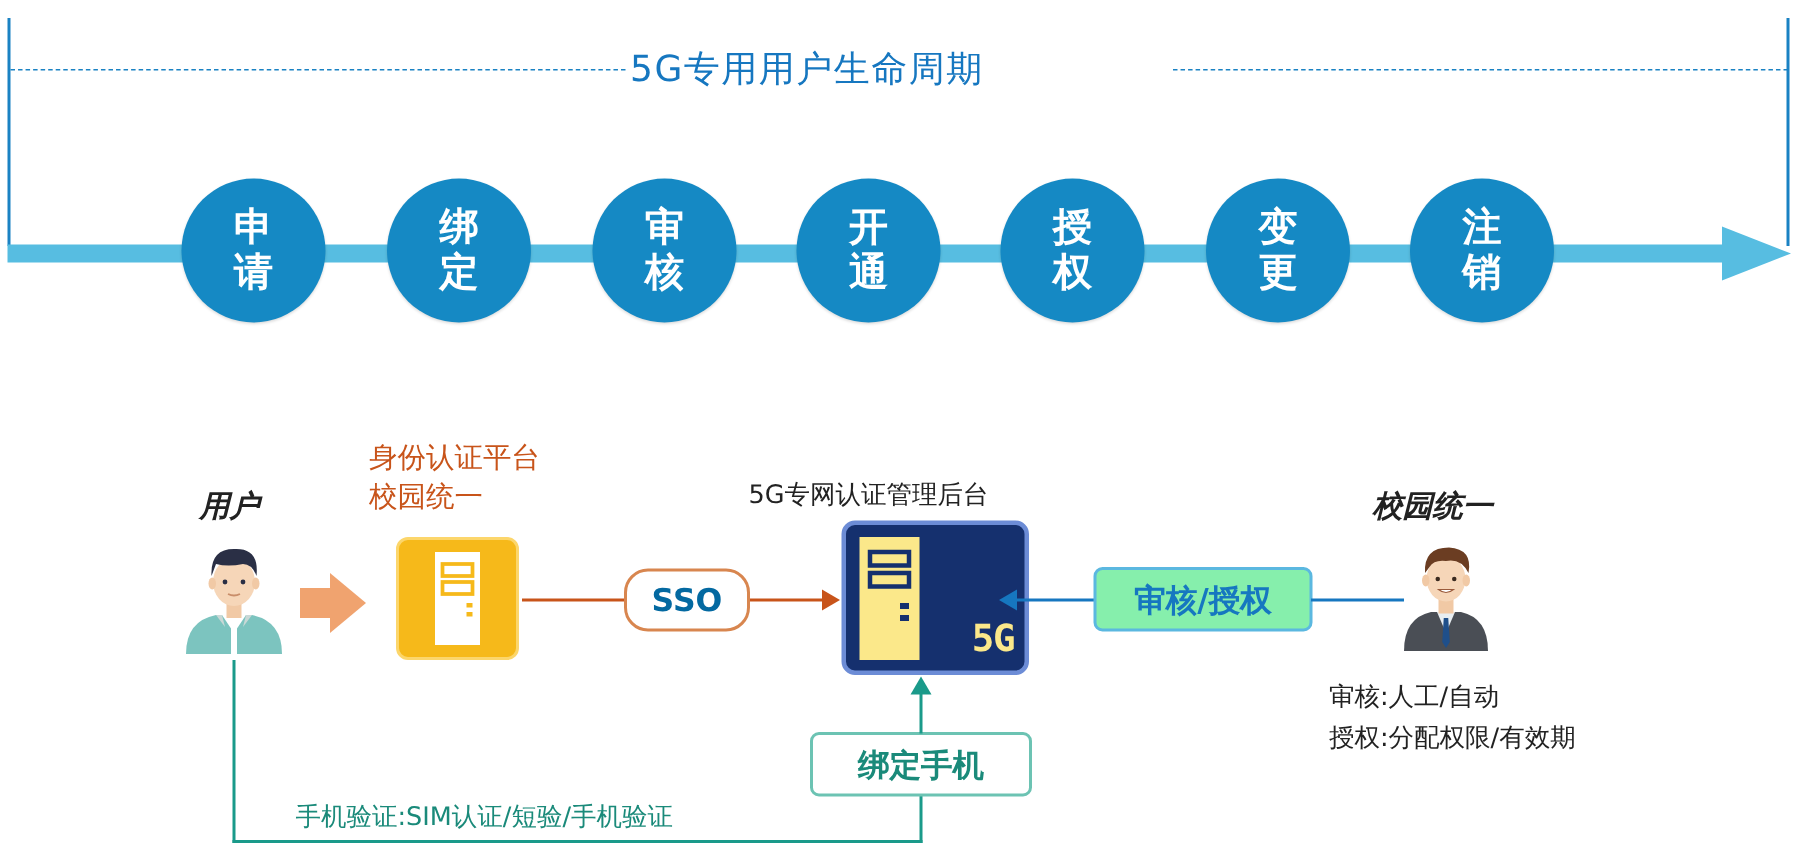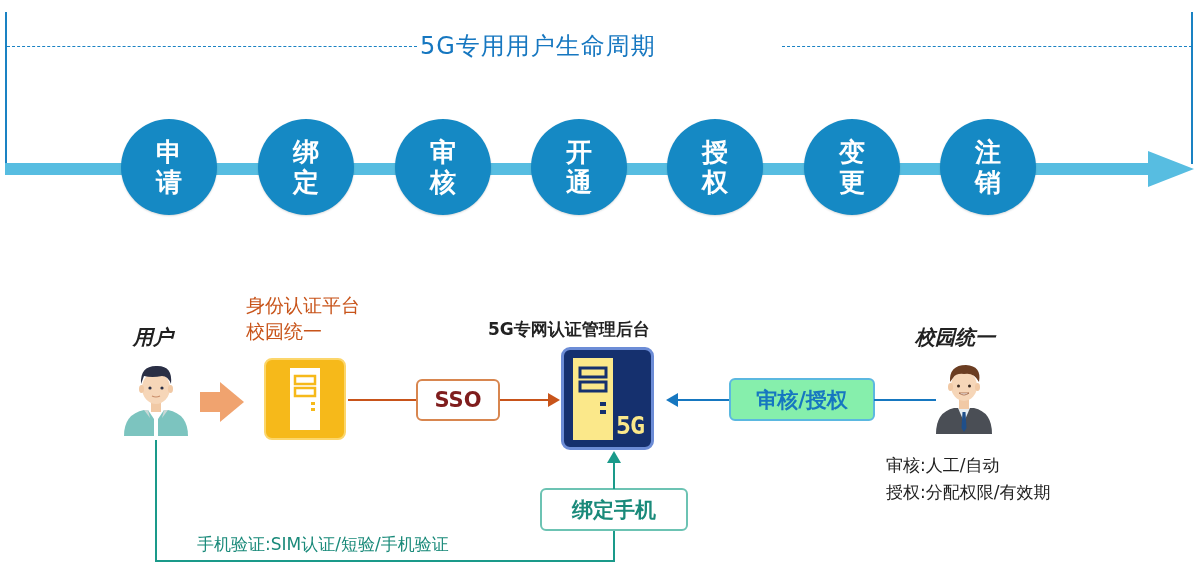--- a/index.html
+++ b/index.html
@@ -30,33 +30,33 @@
     .label-dark { color: #222; font-size: 17px; }
     .info-line { color: #222; font-size: 17px; line-height: 26px; }
 
     .orange-arrow-body { left: 200px; top: 392px; width: 22px; height: 20px; background: #f0a36f; }
     .orange-arrow-head { left: 220px; top: 382px; width: 0; height: 0;
                          border-top: 20px solid transparent; border-bottom: 20px solid transparent;
                          border-left: 24px solid #f0a36f; }
 
     .campus-box { left: 264px; top: 358px; width: 82px; height: 82px; border-radius: 8px;
                   background: #f6b91a; border: 2px solid #fcd66b; box-sizing: border-box; }
-    .server-5g-box { left: 561px; top: 347px; width: 93px; height: 103px; border-radius: 9px;
+    .server-5g-box { left: 561px; top: 347px; width: 125px; height: 103px; border-radius: 9px;
                      background: #15306e; border: 3px solid #6c8cd6; box-sizing: border-box; }
 
     .line { position: absolute; }
     .sso-line-left { left: 348px; top: 399px; width: 68px; height: 2px; background: #c8541a; }
     .sso-line-right { left: 500px; top: 399px; width: 50px; height: 2px; background: #c8541a; }
     .sso-arrow-head { left: 548px; top: 393px; width: 0; height: 0;
                       border-top: 7px solid transparent; border-bottom: 7px solid transparent;
                       border-left: 12px solid #c8541a; }
     .sso-box { left: 416px; top: 379px; width: 84px; height: 42px; border: 2px solid #d8864f;
-               border-radius: 6px; box-sizing: border-box; background: #fff;
+               border-radius: 16px; box-sizing: border-box; background: #fff;
                display: flex; align-items: center; justify-content: center;
-               color: #7f1d1d; font-weight: bold; font-size: 21px; }
+               color: #0369a1; font-weight: bold; font-size: 21px; }
 
     .audit-line-left { left: 678px; top: 399px; width: 52px; height: 2px; background: #1677c0; }
     .audit-arrow-head { left: 666px; top: 393px; width: 0; height: 0;
                         border-top: 7px solid transparent; border-bottom: 7px solid transparent;
                         border-right: 12px solid #1677c0; }
     .audit-line-right { left: 874px; top: 399px; width: 62px; height: 2px; background: #1677c0; }
     .audit-box { left: 729px; top: 378px; width: 146px; height: 43px; border: 2px solid #5bb8e0;
                  border-radius: 6px; box-sizing: border-box; background: #86efac;
                  display: flex; align-items: center; justify-content: center;
                  color: #1677c0; font-weight: bold; font-size: 21px; }
@@ -147,21 +147,21 @@
     <rect x="45" y="42" width="4" height="3" fill="#f6b91a"></rect>
     <rect x="45" y="48" width="4" height="3" fill="#f6b91a"></rect>
   </svg>
 </div>
 
 <div class="line sso-line-left"></div>
 <div class="abs sso-box">SSO</div>
 <div class="line sso-line-right"></div>
 <div class="abs sso-arrow-head"></div>
 
-<div class="abs label-dark" style="left:488px; top:318px;font-weight:bold;">5G专网认证管理后台</div>
+<div class="abs label-dark" style="left:499px; top:318px;">5G专网认证管理后台</div>
 <div class="abs server-5g-box">
   <svg width="97" height="97" viewBox="0 0 97 97" style="position:absolute; left:0; top:0;">
     <rect x="9" y="8" width="40" height="82" fill="#fbe88a"></rect>
     <rect x="16" y="18" width="26" height="9" fill="none" stroke="#15306e" stroke-width="3"></rect>
     <rect x="16" y="32" width="26" height="9" fill="none" stroke="#15306e" stroke-width="3"></rect>
     <rect x="36" y="52" width="6" height="4" fill="#15306e"></rect>
     <rect x="36" y="60" width="6" height="4" fill="#15306e"></rect>
   </svg>
   <div style="position:absolute; right:7px; bottom:7px; color:#fbe88a; font-weight:bold; font-size:25px; font-family:'DejaVu Sans Mono', monospace; letter-spacing:-1px;">5G</div>
 </div>

